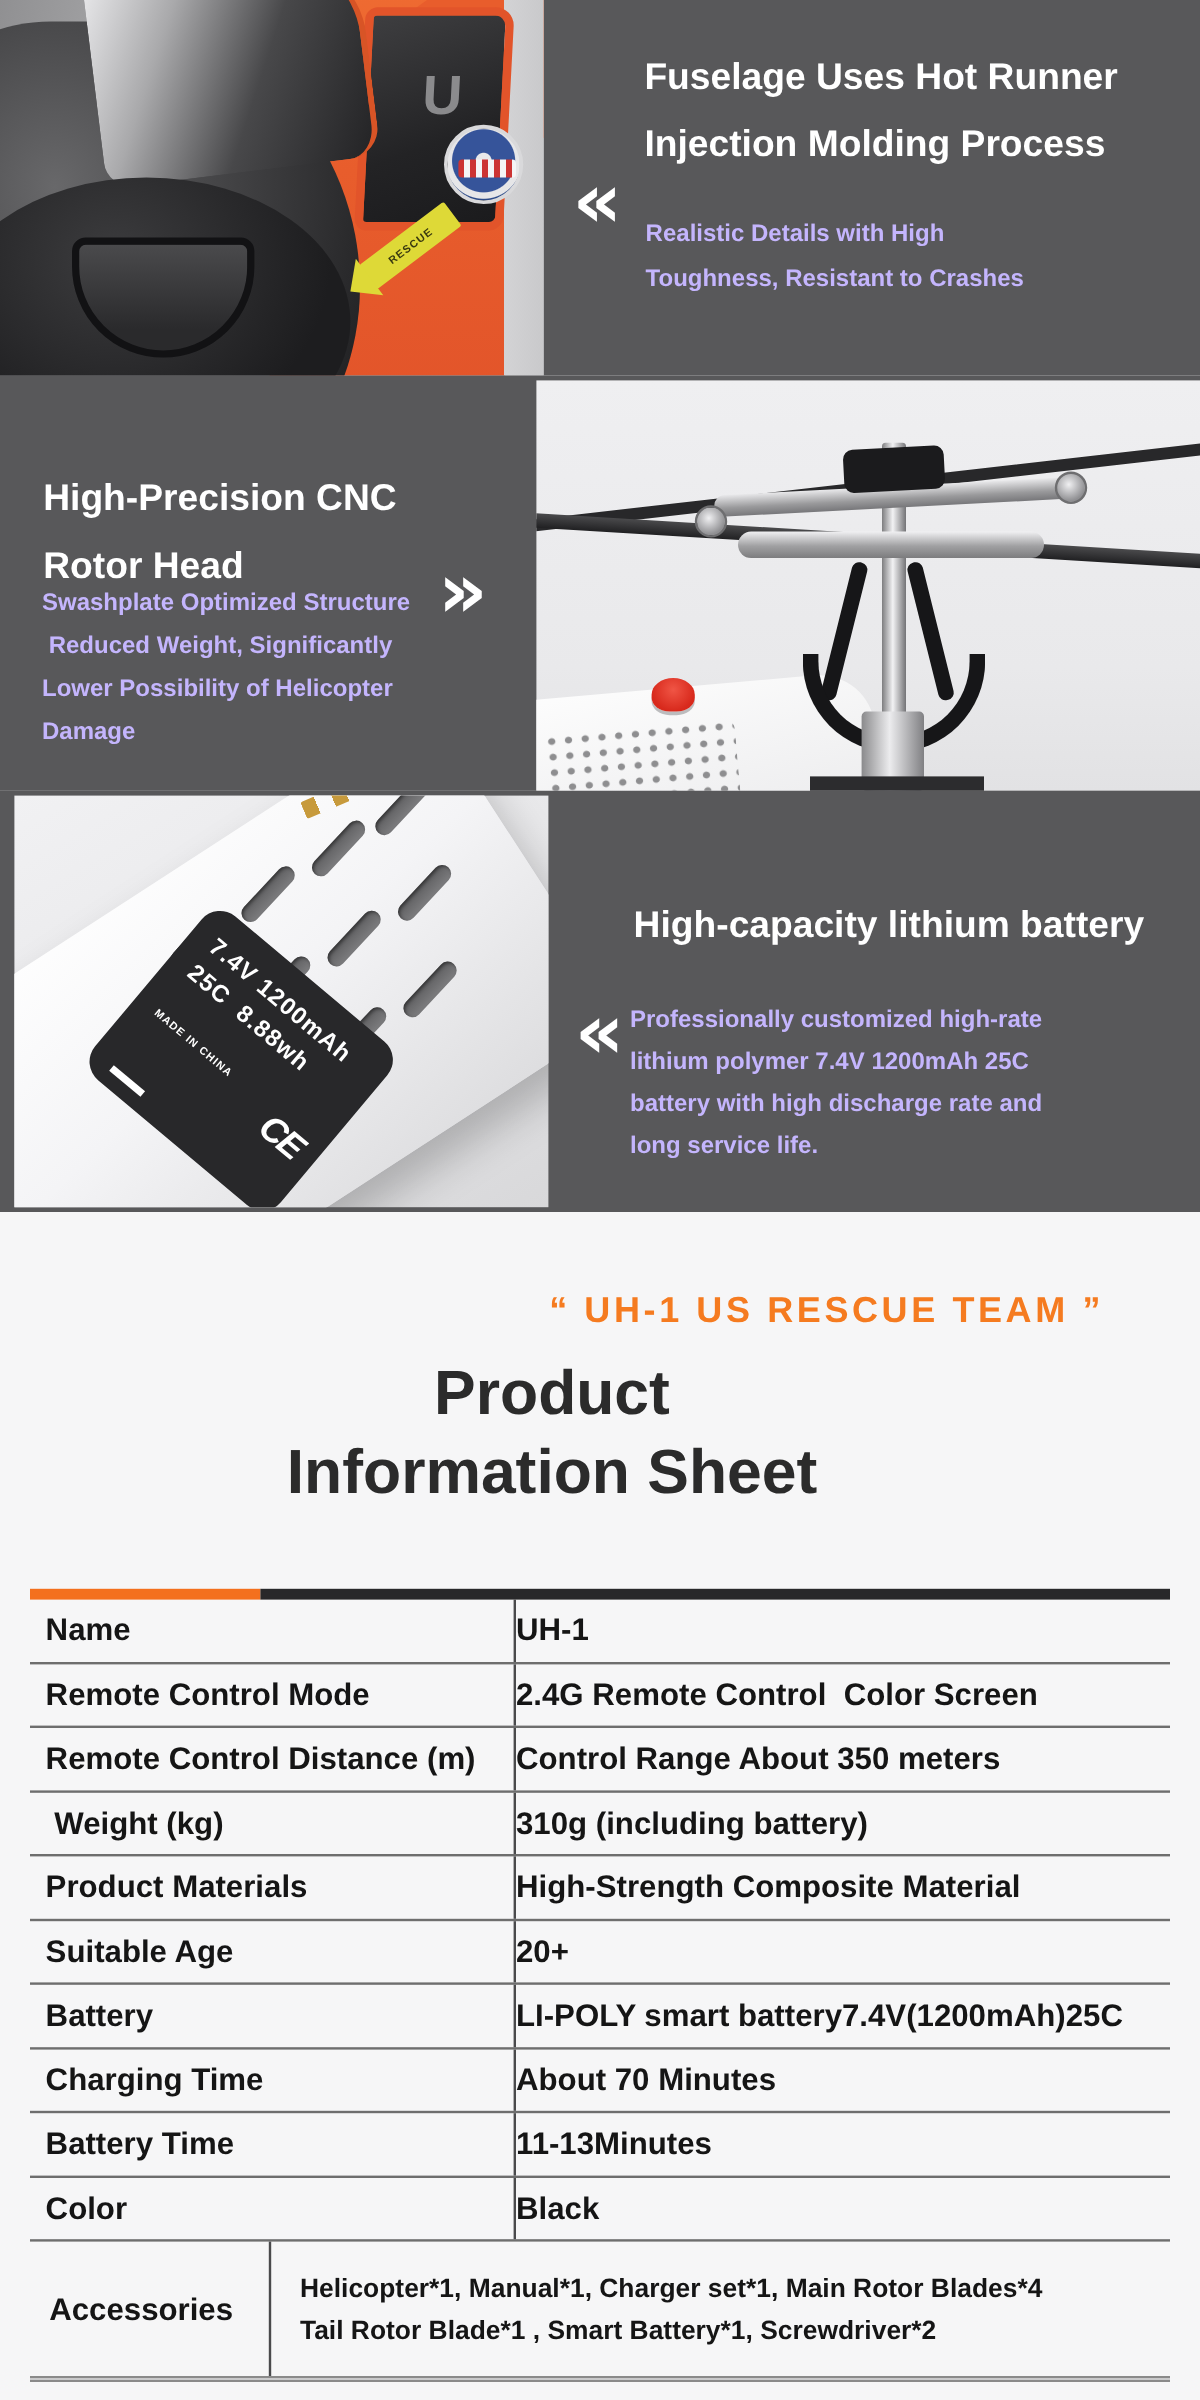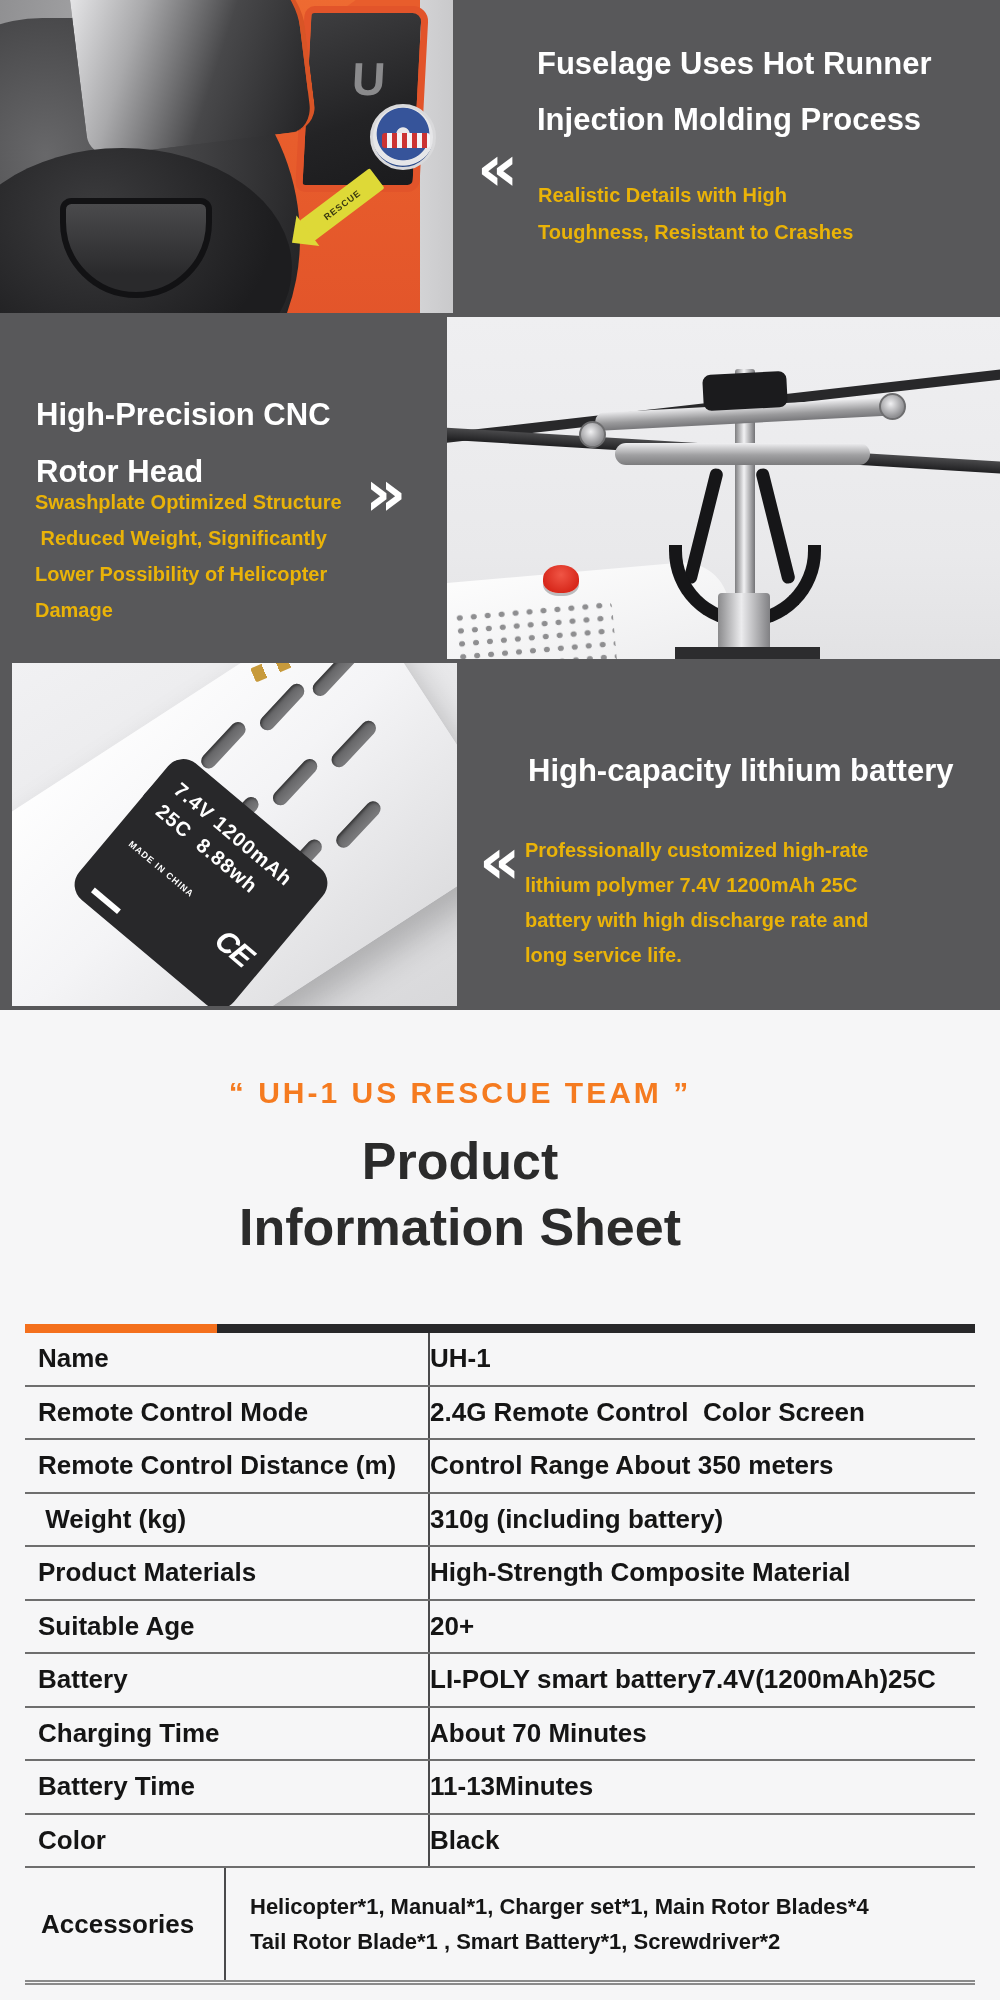--- a/index.html
+++ b/index.html
@@ -11,21 +11,21 @@
   .abs { position:absolute;text-align:center; }
   .pre { white-space:pre; }
 
   
   .feature { position:absolute; left:0; width:1000px; background:#58585a; }
   .s1 { top:0; height:313px; }
   .s2 { top:313px; height:346px; }
   .s3 { top:659px; height:351px; }
 
   .feat-heading { position:absolute; color:#ffffff; font-weight:bold; font-size:31px; line-height:56px; }
-  .feat-body { position:absolute; color:#eab308; font-weight:bold; font-size:20px; }
+  .feat-body { position:absolute; color:#c4b5fd; font-weight:bold; font-size:20px; }
   .chev { position:absolute; color:#ffffff; font-weight:bold; font-size:64px; line-height:60px;
           font-family:"DejaVu Sans", sans-serif; }
 
   
   .s1-photo { position:absolute; left:0; top:0; width:453px; height:313px; overflow:hidden;
     background:linear-gradient(100deg,#909092 0%,#b8b8ba 42%,#d8d8da 66%,#cfcfd1 100%); }
   .fp-orange { position:absolute; left:238px; top:-20px; width:196px; height:360px;
     background:linear-gradient(180deg,#ef6c32 0%,#e85d2c 45%,#e2542a 100%); transform:skewX(-5deg); }
   .fp-swoosh { position:absolute; left:378px; top:-42px; width:120px; height:150px;
     background:#e85d2c; transform:rotate(-36deg); }
@@ -119,21 +119,21 @@
   .batt-l1, .batt-l2 { font-size:20px; font-weight:bold; line-height:28px; letter-spacing:1px; }
   .batt-l3 { font-size:9px; font-weight:bold; margin-top:26px; letter-spacing:1px; }
   .batt-ce { position:absolute; right:16px; bottom:44px; font-size:30px; font-weight:bold;
     letter-spacing:-2px; font-style:italic; }
   .batt-bar { position:absolute; left:22px; bottom:12px; width:34px; height:6px; background:#ffffff; }
   .s3-h { left:528px; top:84px; font-size:31px; }
   .s3-chev { left:479px; top:172px; }
   .s3-body-line { left:525px; }
 
   
-  .tagline { position:absolute; left:0; top:1076px; width:920px; text-align:center;
+  .tagline { position:absolute; left:0; top:1076px; width:920px; text-align:right;
     color:#f57b20; font-size:30px; font-weight:bold; letter-spacing:3px; }
   .sheet-title { position:absolute; left:0; top:1128px; width:920px; text-align:center;
     color:#2b2b2b; font-size:52px; font-weight:bold; line-height:66px; }
 
   
   .tbl { position:absolute; left:25px; top:1324px; width:950px; }
   .tbl-topbar { display:flex; height:9px; }
   .tbl-topbar .o { width:192px; background:#f4701d; }
   .tbl-topbar .k { flex:1; background:#28282a; }
   .trow { display:flex; height:53.5px; border-bottom:2px solid #6e6e6e; align-items:stretch; }

